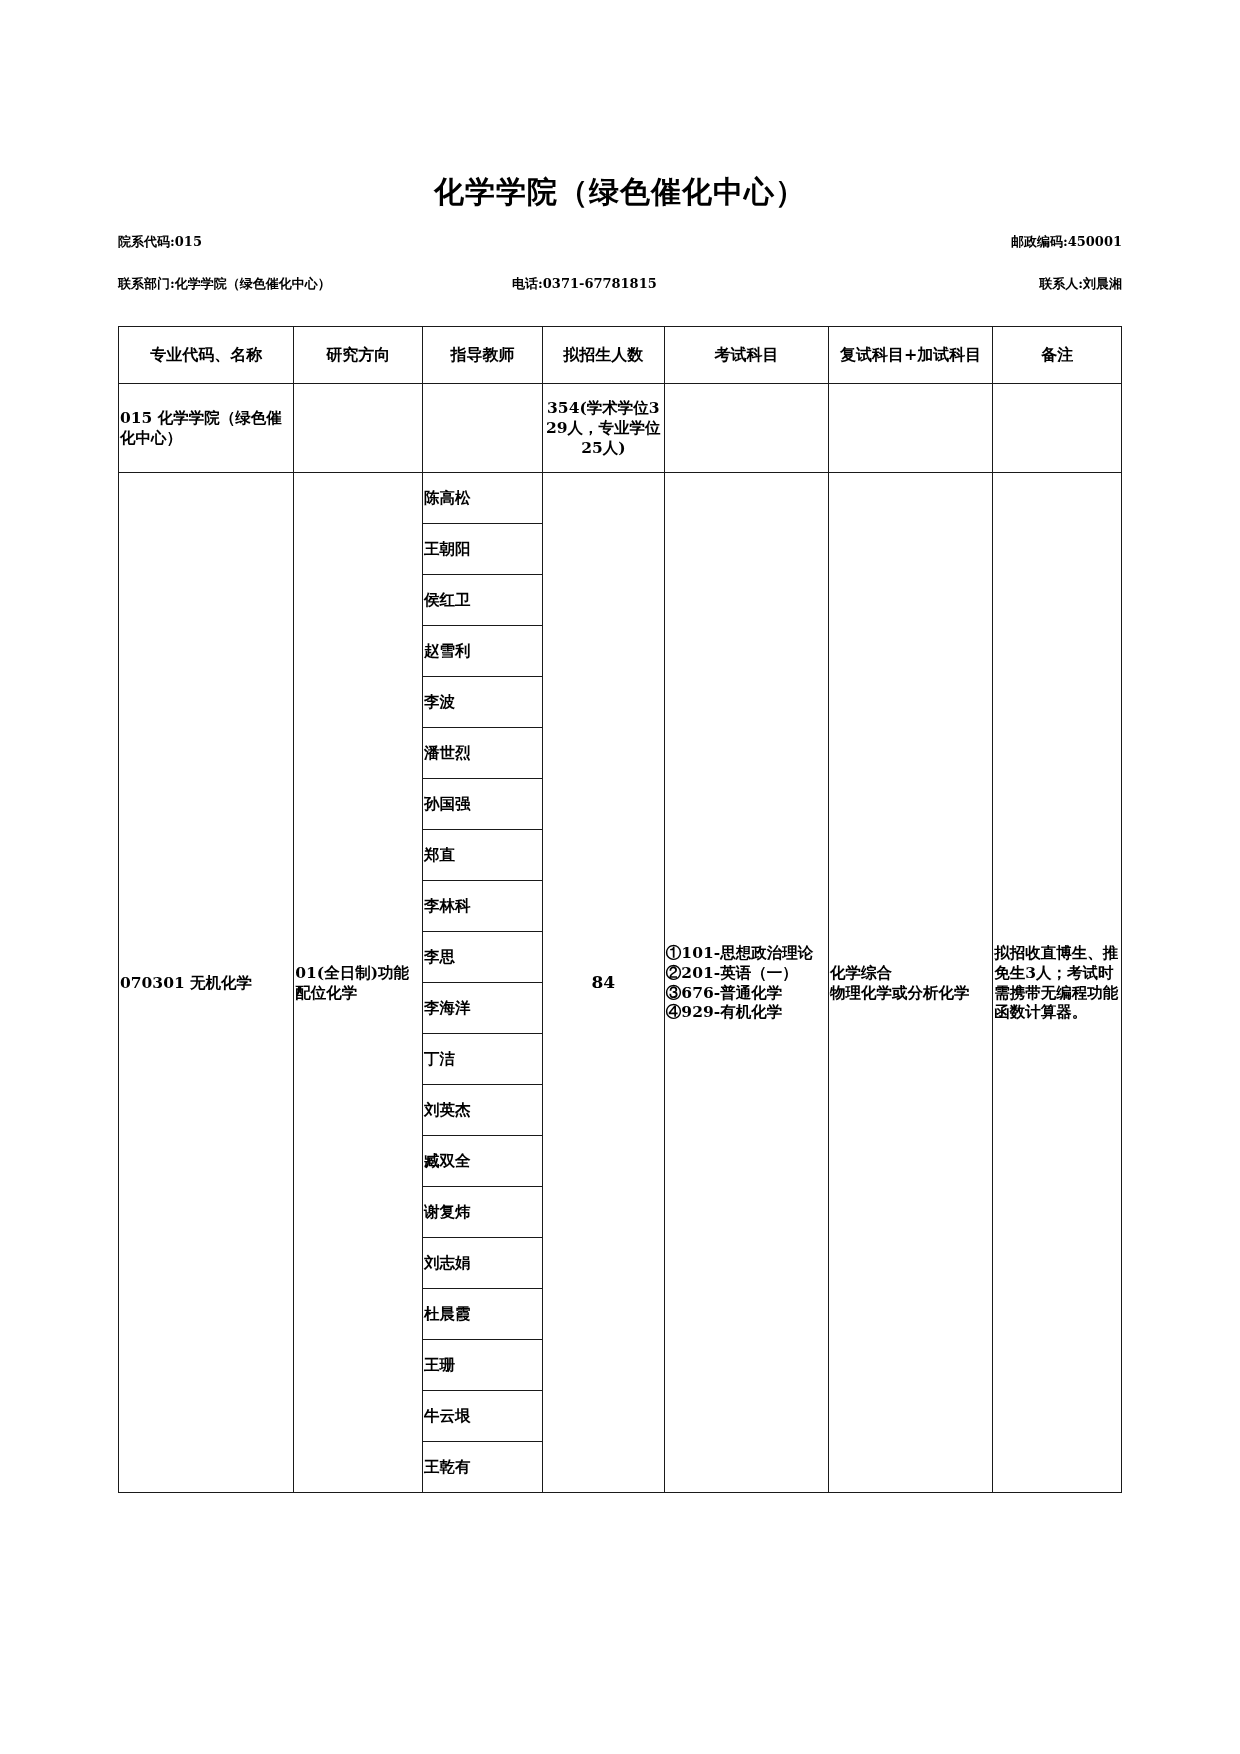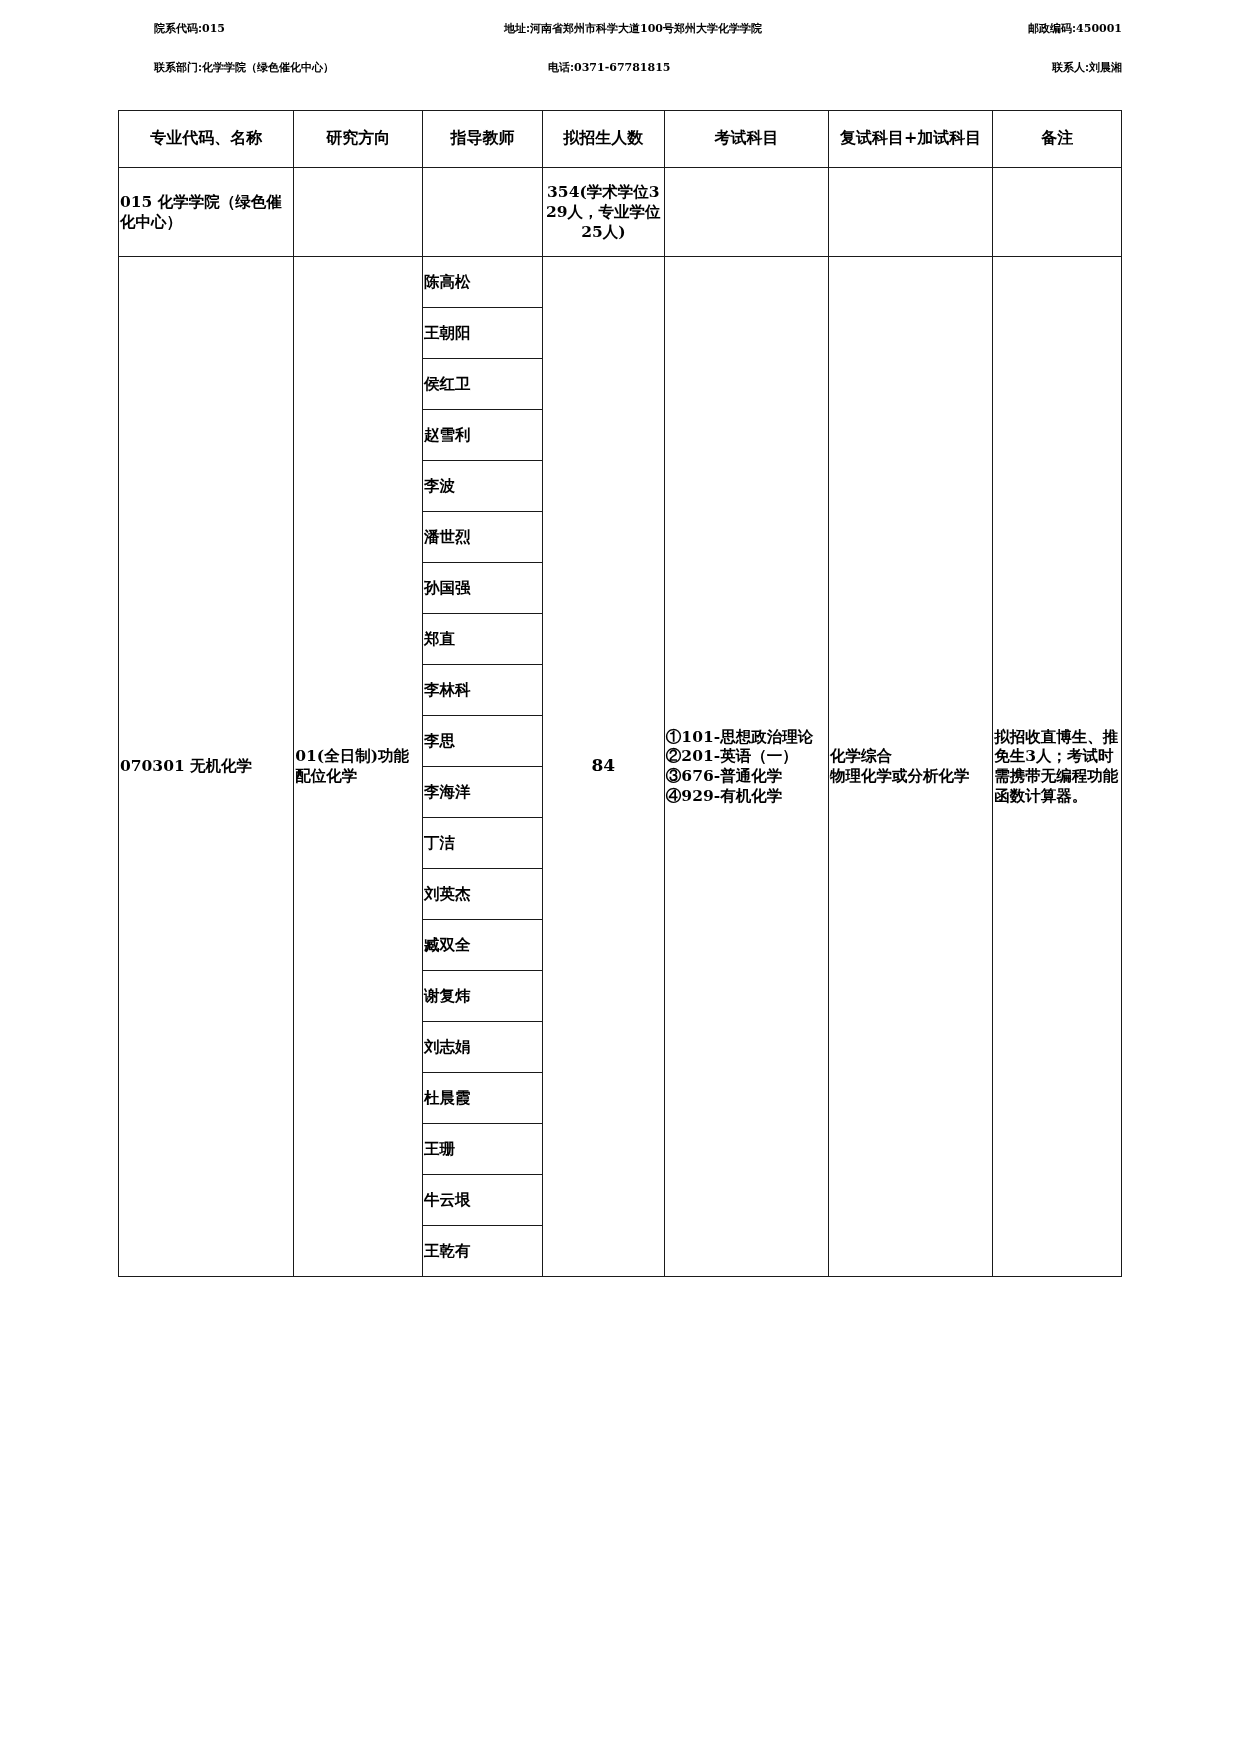--- a/index.html
+++ b/index.html
@@ -34,24 +34,23 @@
   .notice {
     margin-top: 62px;
     font-size: 17px;
     line-height: 1.5;
     font-weight: bold;
   }
   .meta-row {
     display: flex;
     align-items: flex-start;
     margin-top: 22px;
-    font-size: 11px;
+    font-size: 13px;
     font-weight: bold;
     line-height: 1.35;
-    margin-left: 36px;
   }
   .meta-row.row2 {
     margin-top: 24px;
     align-items: flex-start;
   }
   .m-code { width: 350px; flex: 0 0 350px; }
   .m-addr { width: 340px; flex: 0 0 340px; }
   .m-zip  { flex: 1 1 auto; text-align: right; }
 
   .m-dept  { width: 350px; flex: 0 0 350px; }
@@ -117,25 +116,25 @@
     padding-left: 10px;
   }
   .nowrap-lines { white-space: pre-line; }
   .retest-block { white-space: pre-line; line-height: 2.0; }
 </style>
 </head>
 <body>
 
 <div class="page">
 
+  <h1 class="doc-title">化学学院（绿色催化中心）</h1>
 
 
   <div class="meta-row">
     <div class="m-code">院系代码:015</div>
-    <div class="m-addr">地址:河南省郑州市科学大道100号郑州大学化学学院</div>
     <div class="m-zip">邮政编码:450001</div>
   </div>
 
   <div class="meta-row row2">
     <div class="m-dept">联系部门:化学学院（绿色催化中心）</div>
     <div class="m-phone">电话:0371-67781815</div>
     <div class="m-person">联系人:刘晨湘</div>
   </div>
 
   <table class="plan">

